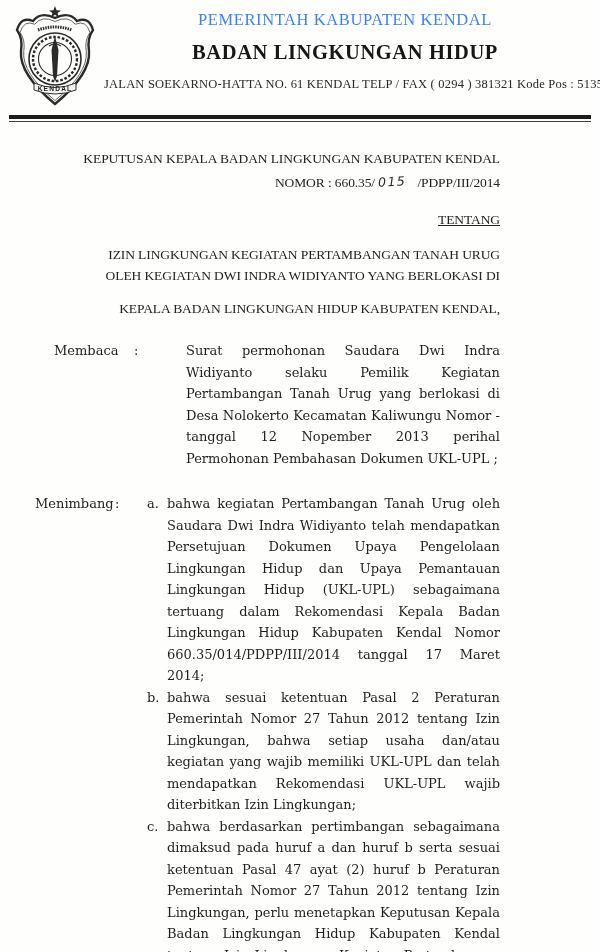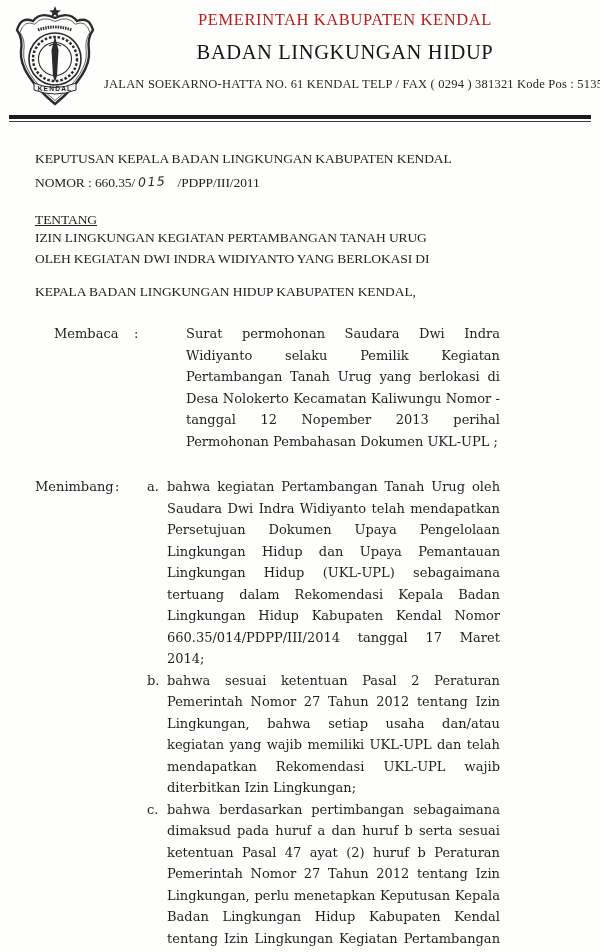--- a/index.html
+++ b/index.html
@@ -14,53 +14,53 @@
 
   
   .letterhead { position: relative; min-height: 104px; }
   .crest {
     position: absolute; left: 8px; top: 6px;
     width: 94px; height: 100px;
   }
   .lh-text { margin-left: 104px; width: 482px; text-align: center; }
   .lh-gov {
     font-size: 16.5px; letter-spacing: 0.6px;
-    padding-top: 10px; white-space: nowrap; color: #b91c1c;
+    padding-top: 10px; white-space: nowrap; color: #3b82f6;
   }
   .lh-agency {
-    font-size: 20.5px; font-weight: normal; letter-spacing: 0.6px;
+    font-size: 20.5px; font-weight: bold; letter-spacing: 0.6px;
     margin-top: 11px; white-space: nowrap; color: #161616;
   }
   .lh-address {
     font-size: 12.5px; letter-spacing: 0.2px;
     margin-top: 13px; white-space: nowrap; color: #262626;
   }
   .double-rule {
     margin: 11px 9px 0 9px; height: 2px;
     border-top: 4px solid #1c1c1c;
     border-bottom: 1px solid #3d3d3d;
   }
 
   
   .content { margin-left: 35px; width: 465px; }
   .centerline {
-    text-align: left; white-space: nowrap;
+    text-align: right; white-space: nowrap;
     font-size: 13.5px; letter-spacing: -0.1px; color: #222;
   }
   .h-keputusan { margin-top: 29px; }
   .h-nomor { margin-top: 8px; }
   .handwritten {
     font-family: "DejaVu Sans", sans-serif;
     font-style: italic; font-size: 12.5px; letter-spacing: 1.5px;
     display: inline-block; transform: rotate(-3deg) translateY(-1px);
     margin: 0 2px 0 3px; color: #2a2a2a;
   }
   .nomor-suffix { margin-left: 9px; }
   .h-tentang { margin-top: 21px; text-decoration: underline; }
-  .title-block { }
+  .title-block { margin-top: 17px; }
   .title-block .centerline { line-height: 20.5px; }
   .h-issuer { margin-top: 15px; }
 
   
   .body-text { font-family: "DejaVu Serif", serif; font-size: 13px; line-height: 21.5px; color: #1f1f1f; }
   .section { display: flex; align-items: flex-start; }
   .sec-membaca { margin-top: 23px; margin-left: 19px; }
   .sec-menimbang { margin-top: 24px; }
   .sec-label { width: 80px; flex-shrink: 0; }
   .sec-colon { width: 32px; flex-shrink: 0; }
@@ -102,21 +102,21 @@
       <div class="lh-address">JALAN SOEKARNO-HATTA NO. 61 KENDAL TELP / FAX ( 0294 ) 381321 Kode Pos : 51351</div>
     </div>
   </div>
   <div class="double-rule"></div>
 
   <div class="content">
 
     <div class="centerline h-keputusan">KEPUTUSAN KEPALA BADAN LINGKUNGAN KABUPATEN KENDAL</div>
 
     <div class="centerline h-nomor">
-      <span>NOMOR : 660.35/</span><span class="handwritten">015</span><span class="nomor-suffix">/PDPP/III/2011</span>
+      <span>NOMOR : 660.35/</span><span class="handwritten">015</span><span class="nomor-suffix">/PDPP/III/2014</span>
     </div>
 
     <div class="centerline h-tentang">TENTANG</div>
 
     <div class="title-block">
       <div class="centerline">IZIN LINGKUNGAN KEGIATAN PERTAMBANGAN TANAH URUG</div>
       <div class="centerline">OLEH KEGIATAN DWI INDRA WIDIYANTO YANG BERLOKASI DI</div>
     </div>
 
     <div class="centerline h-issuer">KEPALA BADAN LINGKUNGAN HIDUP KABUPATEN KENDAL,</div>

